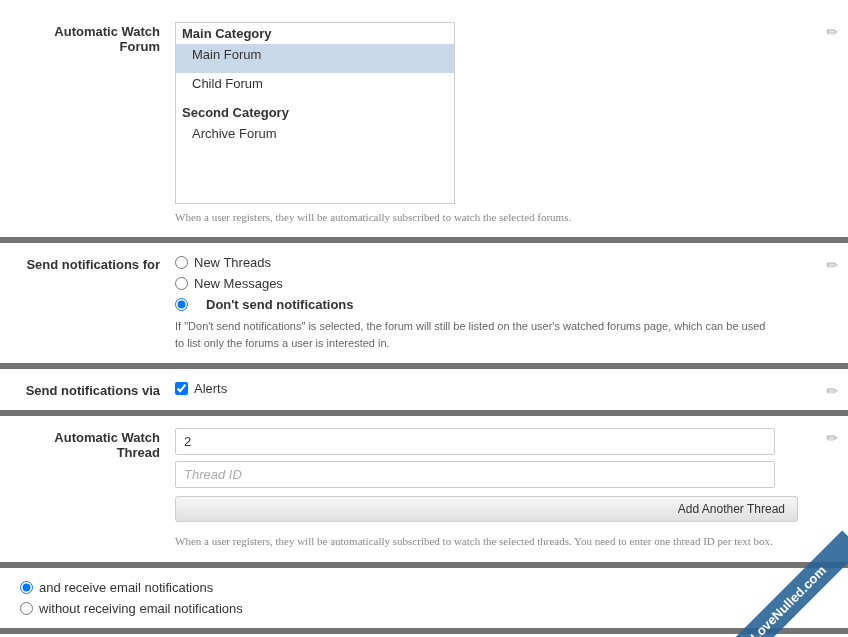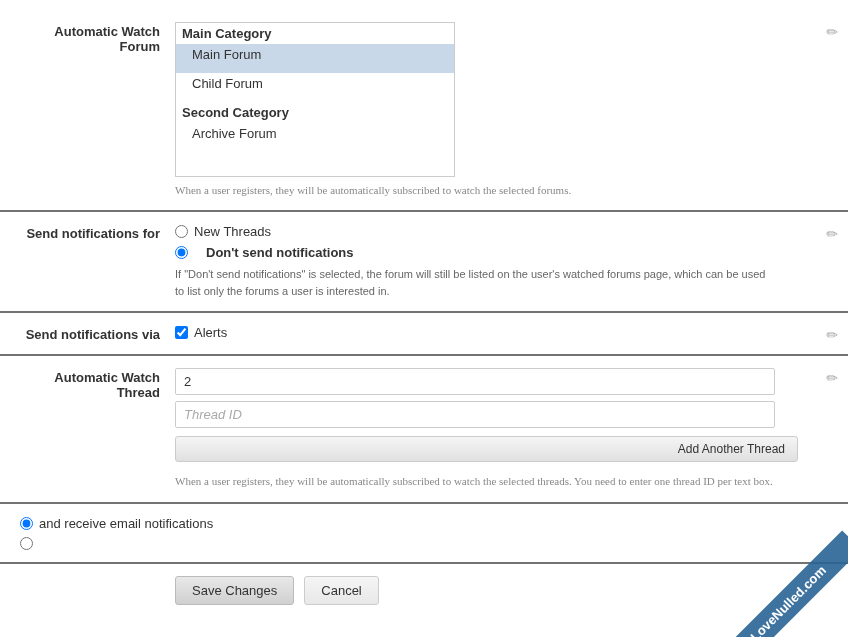--- a/index.html
+++ b/index.html
@@ -14,21 +14,21 @@
       background: #fff;
       padding: 10px 0;
       margin: 0;
       min-height: 637px;
       position: relative;
     }
     .form-row {
       display: flex;
       align-items: flex-start;
       padding: 12px 20px;
-      border-bottom: 2px solid #737373;
+      border-bottom: 6px solid #737373;
       position: relative;
     }
     .form-label {
       width: 155px;
       min-width: 155px;
       font-weight: bold;
       font-size: 13px;
       color: #333;
       padding-top: 2px;
       text-align: right;
@@ -43,21 +43,21 @@
       right: 10px;
       top: 14px;
       color: #aaa;
       cursor: pointer;
       font-size: 14px;
     }
     
     .forum-list {
       border: 1px solid #ccc;
       width: 280px;
-      height: 155px;
+      height: 182px;
       overflow-y: auto;
       background: #fff;
       font-size: 13px;
     }
     .forum-category {
       font-weight: bold;
       padding: 3px 6px;
       background: #fff;
       color: #333;
     }
@@ -210,20 +210,24 @@
 
   <div class="form-row">
     <div class="form-label">Send notifications for</div>
     <div class="form-content">
       <div class="radio-group">
         <label class="radio-item">
           <input type="radio" name="send_notif" style="">
           <span>New Threads</span>
         </label>
         <label class="radio-item">
+          <input type="radio" name="send_notif" style="">
+          <span>New Messages</span>
+        </label>
+        <label class="radio-item">
           <input type="radio" name="send_notif" checked="" style="">
           <span class="dont-send-label">Don't send notifications</span>
         </label>
       </div>
       <div class="info-text">If "Don't send notifications" is selected, the forum will still be listed on the user's watched forums page, which can be used to list only the forums a user is interested in.</div>
     </div>
     <div class="edit-icon">✏</div>
   </div>
 
   <div class="form-row">
@@ -254,20 +258,21 @@
 
   <div class="form-row">
     <div class="form-content">
       <div class="radio-group">
         <label class="radio-item">
           <input type="radio" name="watch_thread" checked="" style="">
           <span>and receive email notifications</span>
         </label>
         <label class="radio-item">
           <input type="radio" name="watch_thread" style="">
+          <span>without receiving email notifications</span>
         </label>
       </div>
     </div>
   </div>
 
   <div class="buttons-row">
     <button class="btn-save">Save Changes</button>
     <button class="btn-cancel">Cancel</button>
   </div>
 

